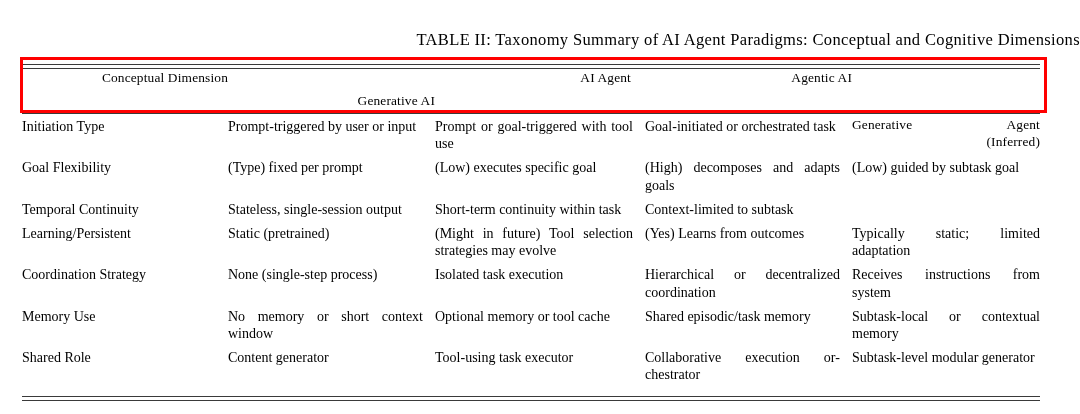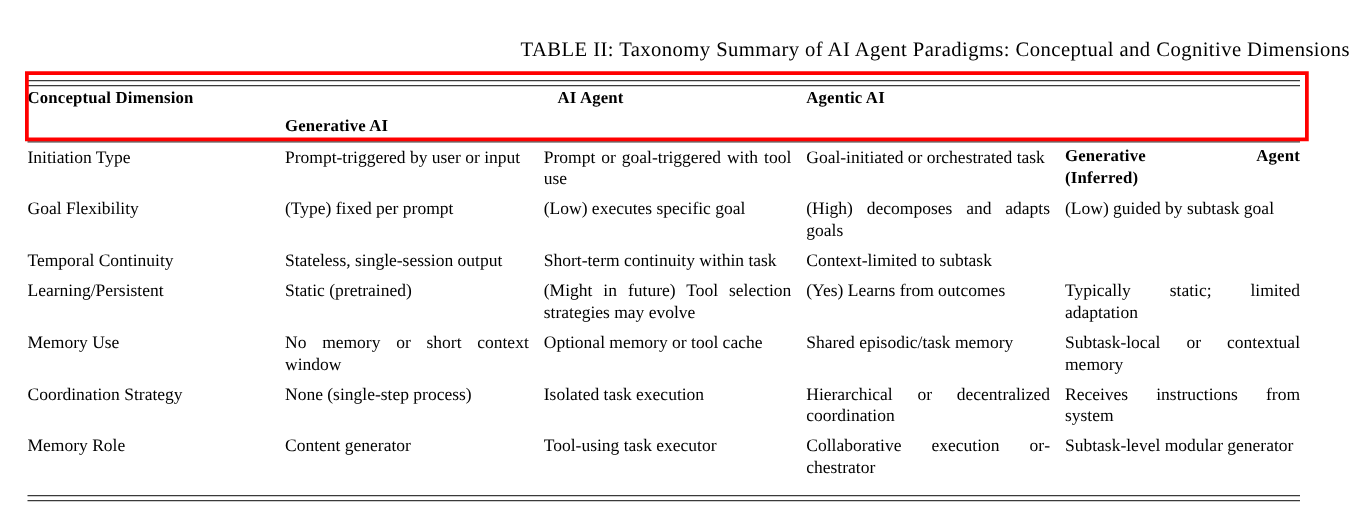--- a/index.html
+++ b/index.html
@@ -82,24 +82,25 @@
   .hdr-row {
     position: absolute;
     left: 22px;
     top: 70px;
     width: 1018px;
     height: 42px;
   }
   .hdr-cell {
     position: absolute;
     top: 0;
-    font-weight: bold;
+    font-weight: normal;
     font-size: 13.4px;
     line-height: 16.5px;
     letter-spacing: 0.15px;
+    text-align: right;
   }
   .hdr-cell .ln {
     display: block;
     white-space: nowrap;
   }
   .hdr-cell .ln.just {
     display: flex;
     justify-content: space-between;
     margin-top: 47px;
   }
@@ -160,21 +161,21 @@
   <div class="rule-top"></div>
   <div class="rule-top2"></div>
 
   <div class="hdr-row">
     <div class="hdr-cell" style="left:0px;width:206px;">
       <span class="ln">Conceptual Dimension</span>
     </div>
     <div class="hdr-cell" style="left:206px;width:207px;margin-top:23px;">
       <span class="ln">Generative AI</span>
     </div>
-    <div class="hdr-cell" style="left:424px;width:210px;">
+    <div class="hdr-cell" style="left:399px;width:210px;">
       <span class="ln">AI Agent</span>
     </div>
     <div class="hdr-cell" style="left:623px;width:207px;">
       <span class="ln">Agentic AI</span>
     </div>
     <div class="hdr-cell" style="left:830px;width:188px;">
       <span class="ln just">
         <span>Generative</span>
         <span>Agent</span>
       </span>
@@ -210,37 +211,37 @@
 
     <div class="row">
       <div class="cell lab c-1">Learning/Persistent</div>
       <div class="cell c-2">Static (pretrained)</div>
       <div class="cell c-3">(Might in future) Tool selec­tion strategies may evolve</div>
       <div class="cell c-4">(Yes) Learns from outcomes</div>
       <div class="cell c-5">Typically static; limited adaptation</div>
     </div>
 
     <div class="row">
+      <div class="cell lab c-1">Coordination Strategy</div>
+      <div class="cell c-2">None (single-step process)</div>
+      <div class="cell c-3">Isolated task execution</div>
+      <div class="cell c-4">Hierarchical or decentralized coordination</div>
+      <div class="cell c-5">Receives instructions from system</div>
+    </div>
+
+    <div class="row">
       <div class="cell lab c-1">Memory Use</div>
       <div class="cell c-2">No memory or short context window</div>
       <div class="cell c-3">Optional memory or tool cache</div>
       <div class="cell c-4">Shared episodic/task mem­ory</div>
       <div class="cell c-5">Subtask-local or contextual memory</div>
     </div>
 
     <div class="row">
-      <div class="cell lab c-1">Coordination Strategy</div>
-      <div class="cell c-2">None (single-step process)</div>
-      <div class="cell c-3">Isolated task execution</div>
-      <div class="cell c-4">Hierarchical or decentralized coordination</div>
-      <div class="cell c-5">Receives instructions from system</div>
-    </div>
-
-    <div class="row">
-      <div class="cell lab c-1">Memory Role</div>
+      <div class="cell lab c-1">Shared Role</div>
       <div class="cell c-2">Content generator</div>
       <div class="cell c-3">Tool-using task executor</div>
       <div class="cell c-4">Collaborative execution or­chestrator</div>
       <div class="cell c-5">Subtask-level modular gener­ator</div>
     </div>
 
   </div>
 
   <div class="rule-bot"></div>
   <div class="rule-bot2"></div>

